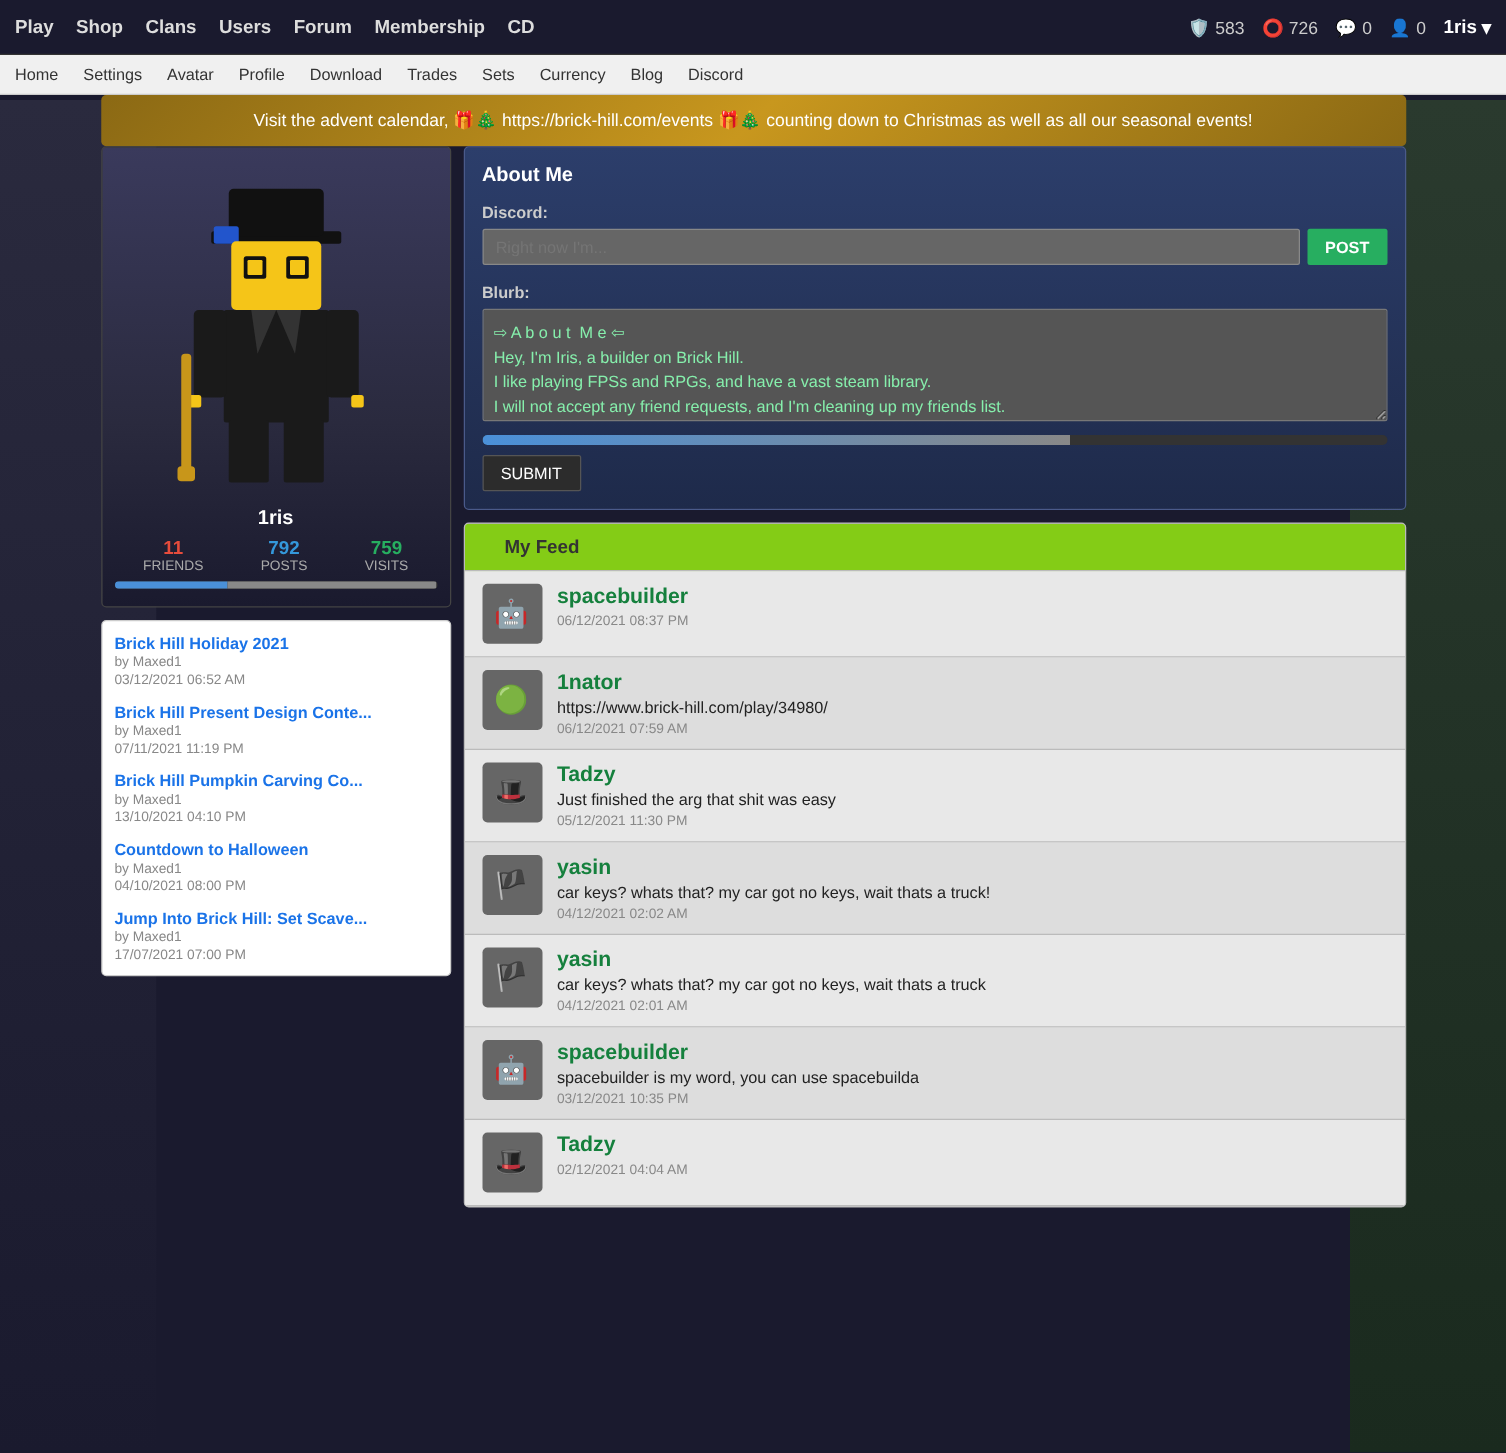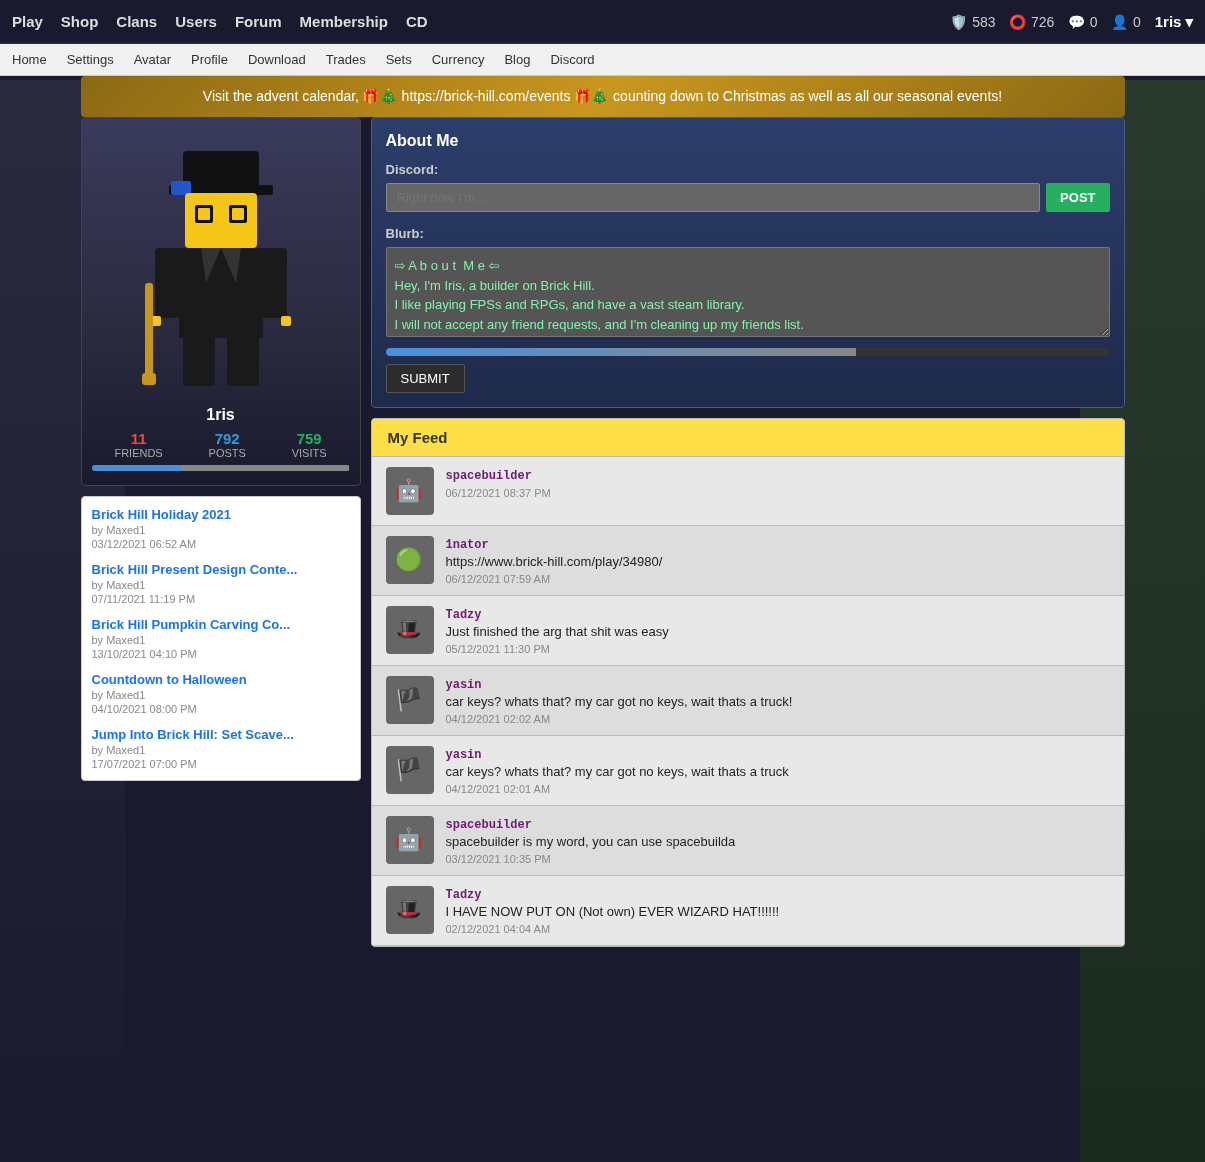--- a/index.html
+++ b/index.html
@@ -275,25 +275,25 @@
 
     
     .feed-card {
       background: #d4d4d4;
       border: 1px solid #bbb;
       border-radius: 4px;
       padding: 0;
       overflow: hidden;
     }
     .feed-header {
-      background: #fde047;
+      background: #84cc16;
       color: #333;
       font-size: 15px;
       font-weight: bold;
-      padding: 10px 16px;
+      padding: 10px 32px;
       border-bottom: 1px solid #bbb;
     }
     .feed-item {
       display: flex;
       gap: 12px;
       padding: 10px 14px;
       border-bottom: 1px solid #bbb;
       background: #e8e8e8;
       align-items: flex-start;
     }
@@ -305,25 +305,24 @@
       border-radius: 4px;
       flex-shrink: 0;
       overflow: hidden;
       display: flex;
       align-items: center;
       justify-content: center;
       font-size: 22px;
     }
     .feed-content { flex: 1; min-width: 0; }
     .feed-username {
-      color: #701a75;
-      font-weight: bold;
-      font-size: 12px;
+      color: #15803d;
+      font-weight: bold;
+      font-size: 17px;
       text-decoration: none;
-      font-family: Liberation Mono, monospace;
     }
     .feed-message {
       color: #222;
       font-size: 13px;
       margin: 2px 0;
       word-break: break-word;
     }
     .feed-timestamp {
       color: #888;
       font-size: 11px;
@@ -561,21 +560,21 @@
               <div class="feed-item">
                 <div class="feed-avatar">🏴</div>
                 <div class="feed-content"><a class="feed-username" href="#">yasin</a><div class="feed-message">car keys? whats that? my car got no keys, wait thats a truck</div><div class="feed-timestamp">04/12/2021 02:01 AM</div></div>
               </div>
               <div class="feed-item">
                 <div class="feed-avatar">🤖</div>
                 <div class="feed-content"><a class="feed-username" href="#">spacebuilder</a><div class="feed-message">spacebuilder is my word, you can use spacebuilda</div><div class="feed-timestamp">03/12/2021 10:35 PM</div></div>
               </div>
               <div class="feed-item">
                 <div class="feed-avatar">🎩</div>
-                <div class="feed-content"><a class="feed-username" href="#">Tadzy</a><div class="feed-message">I HAVE NOW PUT ON (Not own) EVER WIZARD HAT!!!!!!</div><div class="feed-timestamp">02/12/2021 04:04 AM</div></div>
+                <div class="feed-content"><a class="feed-username" href="#">Tadzy</a><div class="feed-timestamp">02/12/2021 04:04 AM</div></div>
               </div>
             </div>
         </div>
 
       </div>
 
     </div>
   </div>
 </div>
 

